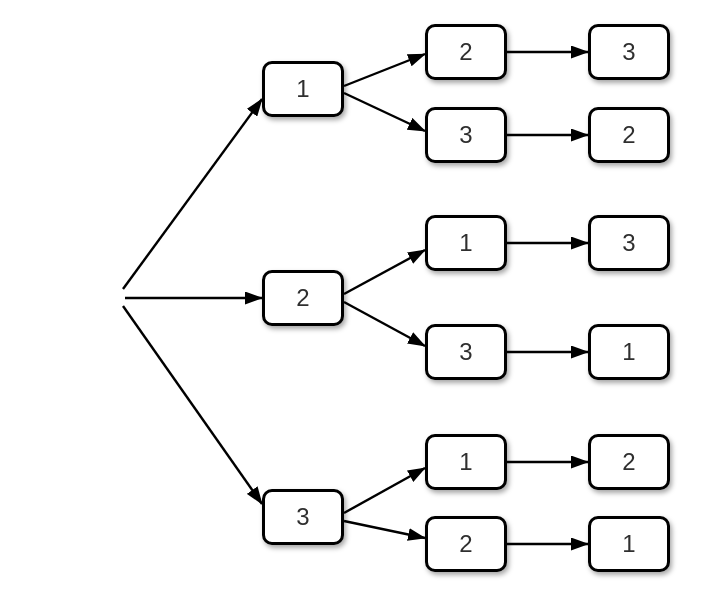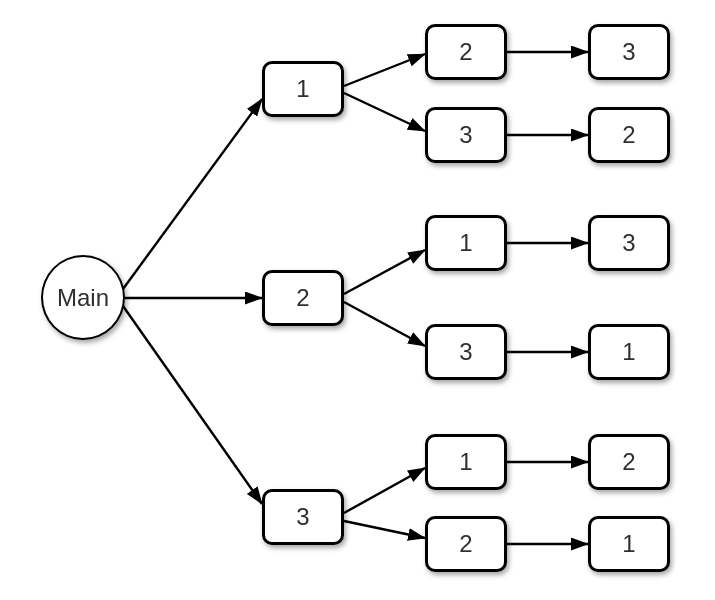--- a/index.html
+++ b/index.html
@@ -96,23 +96,20 @@
     <line class="edge" x1="344" y1="302" x2="425" y2="346" marker-end="url(#arrowhead)"></line>
     <line class="edge" x1="507" y1="243" x2="588" y2="243" marker-end="url(#arrowhead)"></line>
     <line class="edge" x1="507" y1="352" x2="588" y2="352" marker-end="url(#arrowhead)"></line>
 
     <line class="edge" x1="344" y1="513" x2="425" y2="468" marker-end="url(#arrowhead)"></line>
     <line class="edge" x1="344" y1="521" x2="425" y2="538" marker-end="url(#arrowhead)"></line>
     <line class="edge" x1="507" y1="462" x2="588" y2="462" marker-end="url(#arrowhead)"></line>
     <line class="edge" x1="507" y1="544" x2="588" y2="544" marker-end="url(#arrowhead)"></line>
   </svg>
 
-  <div class="node circle" id="node-main">
-    <span class="label">Main</span>
-  </div>
 
   <div class="node box" id="node-b1">
     <span class="label">1</span>
   </div>
   <div class="node box" id="node-b2">
     <span class="label">2</span>
   </div>
   <div class="node box" id="node-b3">
     <span class="label">3</span>
   </div>

